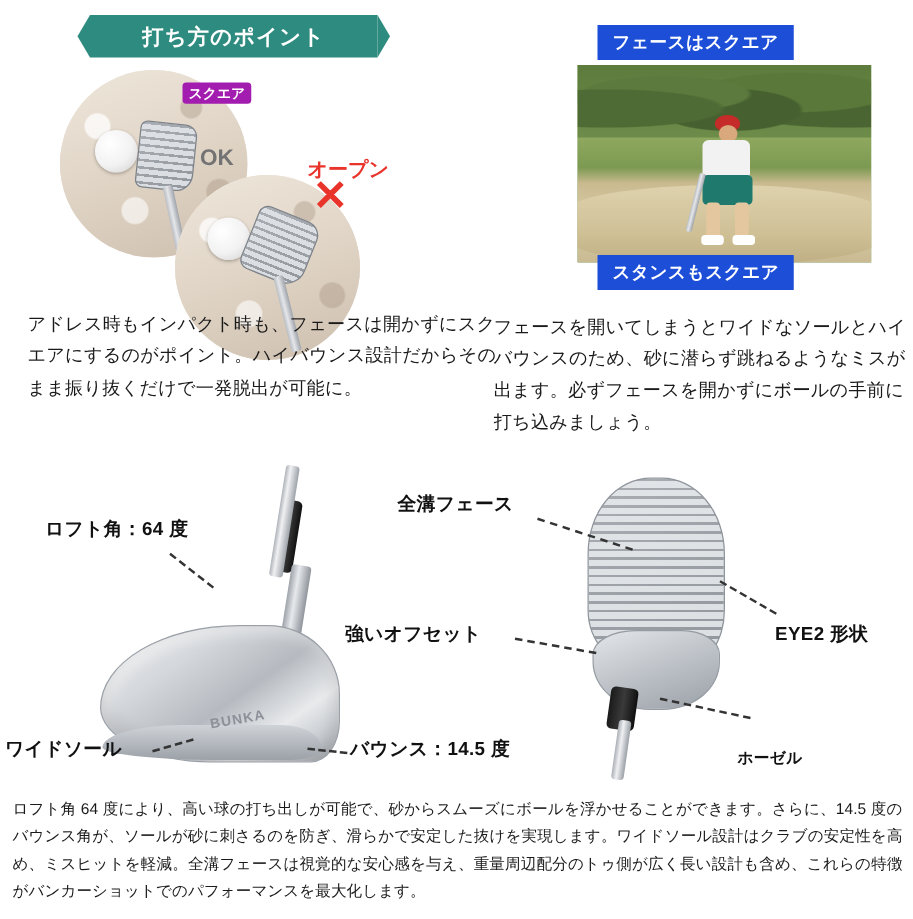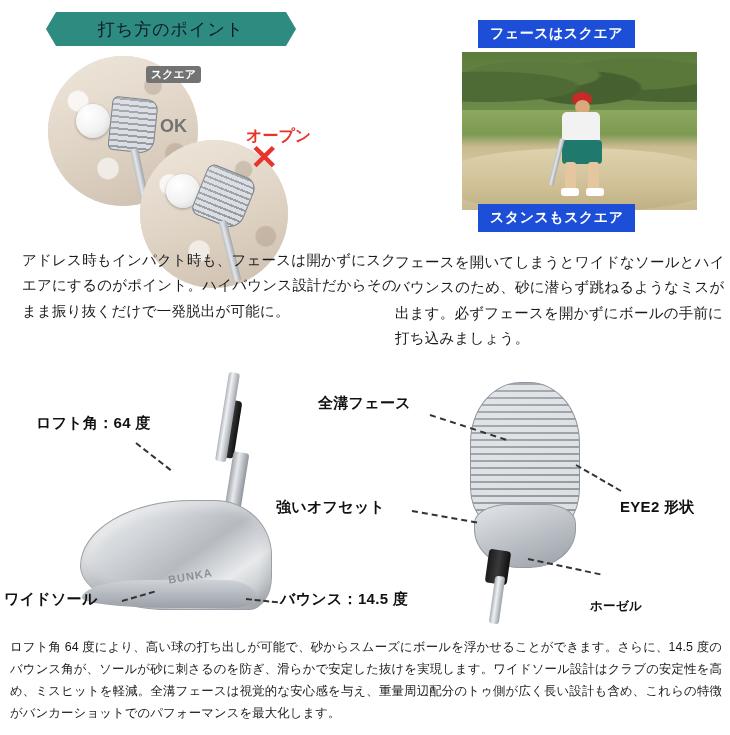--- a/index.html
+++ b/index.html
@@ -24,28 +24,28 @@
   
   .top-left {
     position: absolute;
     left: 0;
     top: 0;
     width: 420px;
     height: 350px;
   }
   .section-heading {
     position: absolute;
-    left: 56px;
+    left: 72px;
     top: 12px;
     width: 230px;
     height: 34px;
     background: #2e8b7f;
-    color: #0f172a;
+    color: #ffffff;
     font-size: 17px;
-    font-weight: normal;
+    font-weight: bold;
     letter-spacing: 1px;
     display: flex;
     align-items: center;
     justify-content: center;
   }
   .section-heading::before {
     content: "";
     position: absolute;
     left: -10px;
     top: 0;
@@ -100,21 +100,21 @@
     position: absolute;
     background: linear-gradient(90deg, #b9bdc3, #e4e6e9 40%, #9ea3aa 100%);
     border-radius: 2px;
   }
 
   .tag {
     position: absolute;
     font-size: 11px;
     font-weight: bold;
     color: #ffffff;
-    background: #737373;
+    background: #a21caf;
     padding: 1px 5px;
     border-radius: 3px;
     white-space: nowrap;
   }
   .tag-ok {
     position: absolute;
     color: #737373;
     font-weight: bold;
     font-size: 18px;
     margin-top: 34px;

